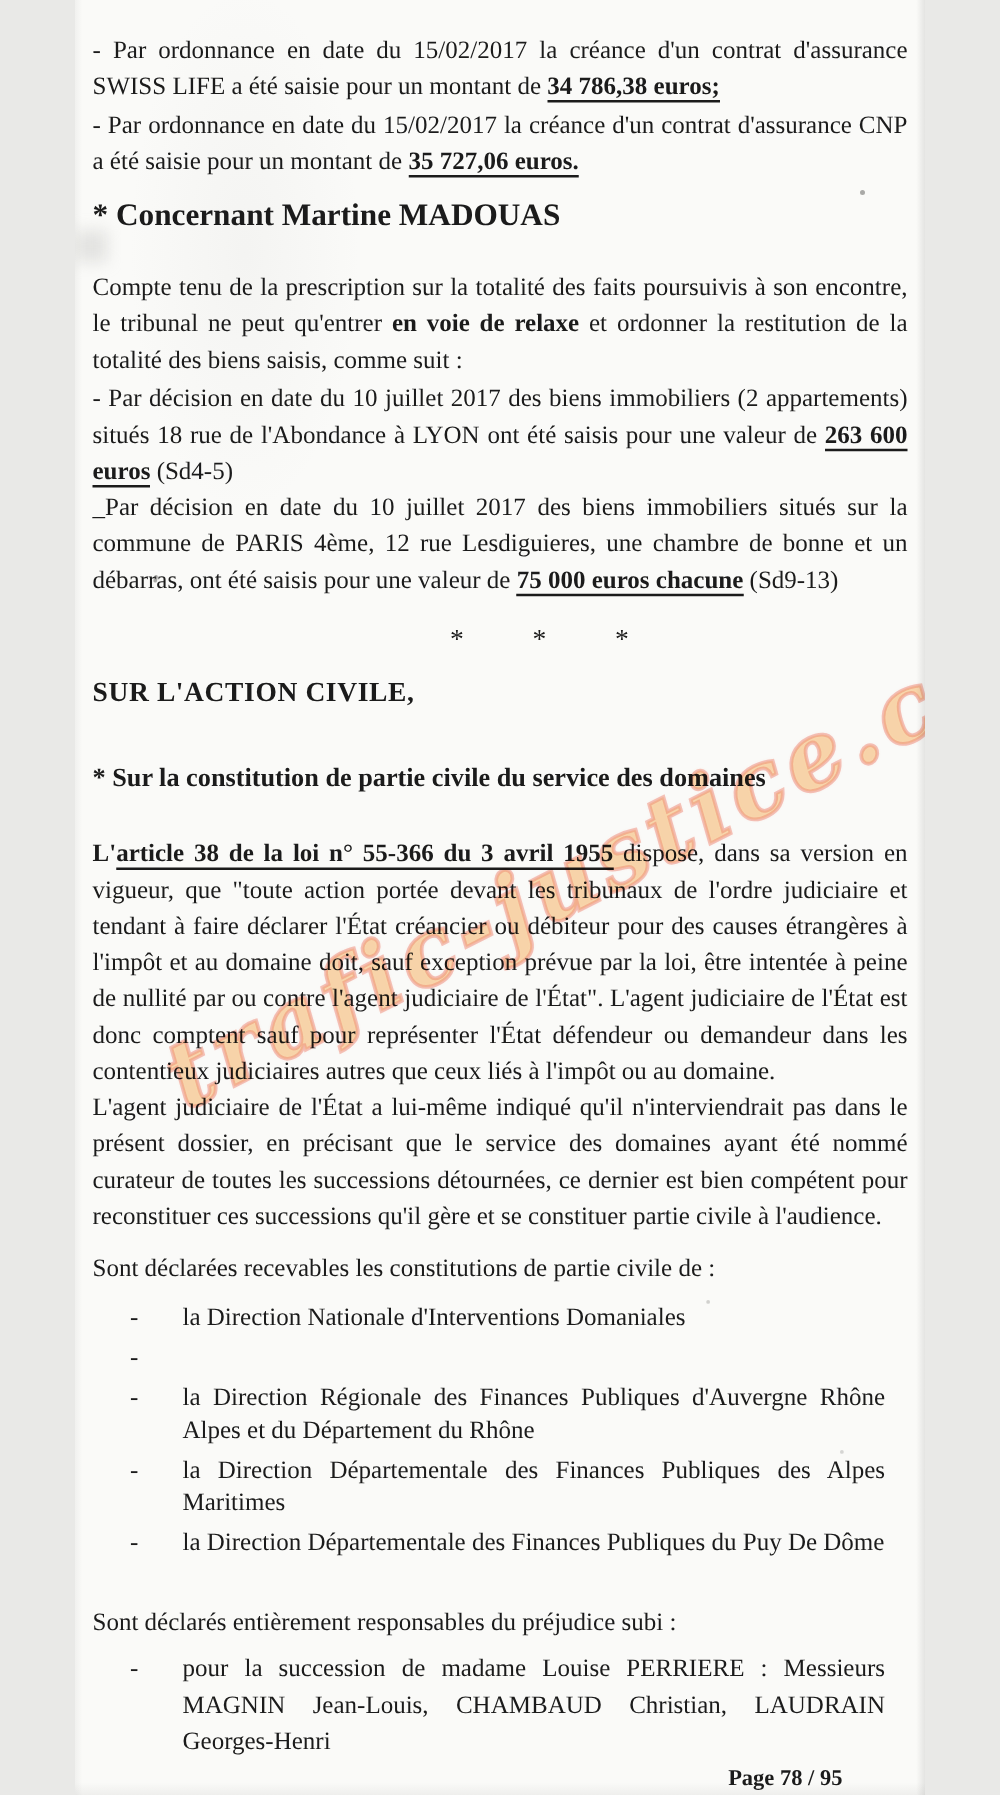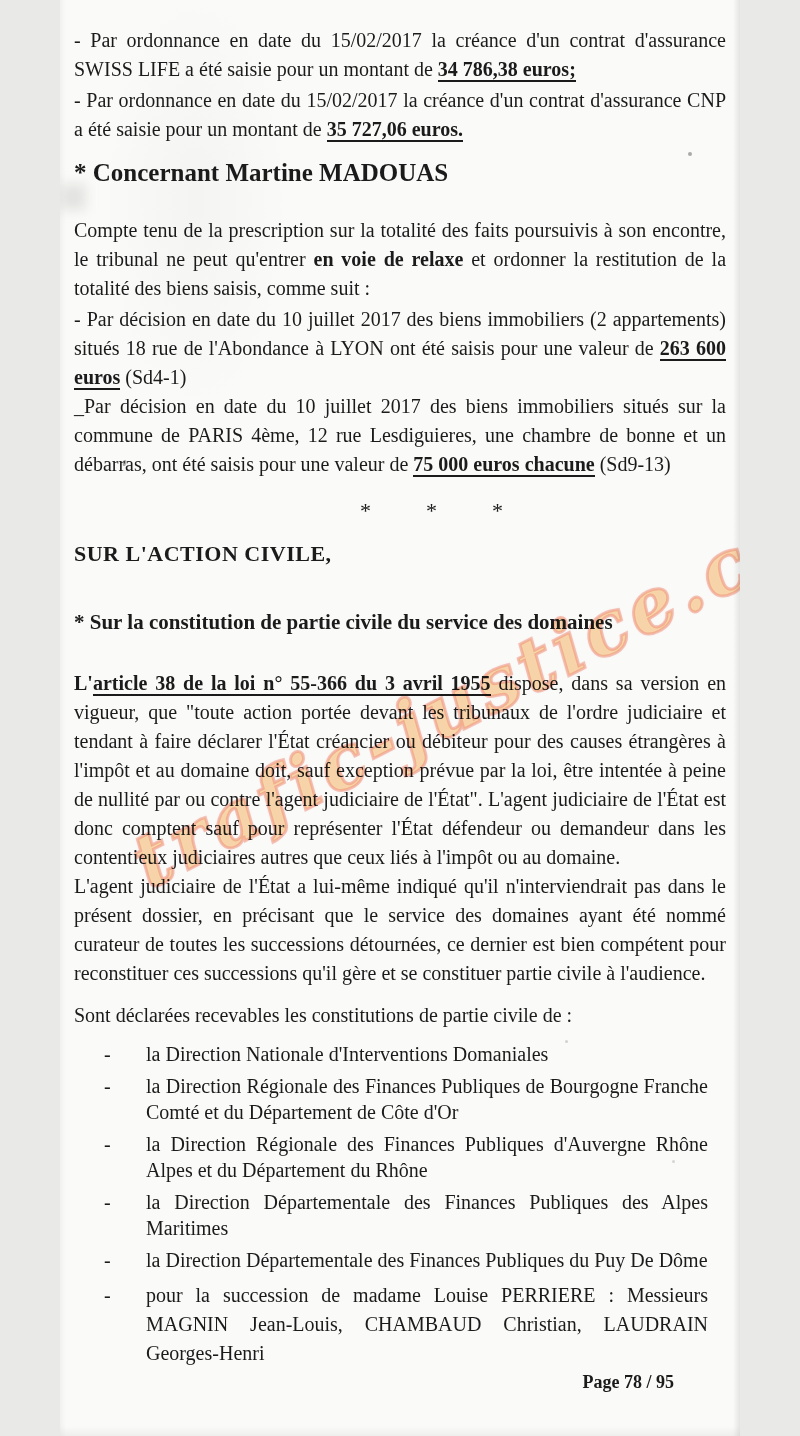--- a/index.html
+++ b/index.html
@@ -140,21 +140,21 @@
   <div class="content">
 
     <p class="para-seizure-swiss"><span>- Par ordonnance en date du 15/02/2017 la créance d'un contrat d'assurance SWISS LIFE a été saisie pour un montant de </span><span class="bu">34 786,38 euros;</span></p>
 
     <p class="para-seizure-cnp"><span>- Par ordonnance en date du 15/02/2017 la créance d'un contrat d'assurance CNP a été saisie pour un montant de </span><span class="bu">35 727,06 euros.</span></p>
 
     <h2 class="heading-madouas">* Concernant Martine MADOUAS</h2>
 
     <p class="para-compte"><span>Compte tenu de la prescription sur la totalité des faits poursuivis à son encontre, le tribunal ne peut qu'entrer </span><span class="bold">en voie de relaxe</span><span> et ordonner la restitution de la totalité des biens saisis, comme suit :</span></p>
 
-    <p class="para-lyon"><span>- Par décision en date du 10 juillet 2017 des  biens immobiliers (2 appartements) situés 18 rue de l'Abondance à LYON ont été saisis pour une valeur de </span><span class="bu">263 600 euros</span><span> (Sd4-1)</span></p>
+    <p class="para-lyon"><span>- Par décision en date du 10 juillet 2017 des  biens immobiliers (2 appartements) situés 18 rue de l'Abondance à LYON ont été saisis pour une valeur de </span><span class="bu">263 600 euros</span><span> (Sd4-5)</span></p>
 
     <p class="para-paris"><span>_Par décision en date du 10 juillet 2017 des  biens immobiliers situés sur la commune de PARIS 4ème, 12 rue Lesdiguieres, une chambre de bonne et un débarras, ont été saisis pour une valeur de </span><span class="bu">75 000 euros chacune</span><span>  (Sd9-13)</span></p>
 
     <p class="separator">*          *          *</p>
 
     <h2 class="heading-action">SUR L'ACTION CIVILE,</h2>
 
     <h3 class="heading-constitution">* Sur la constitution de partie civile du service des domaines</h3>
 
     <p class="para-article"><span class="bold">L'</span><span class="bu">article 38 de la loi n° 55-366 du 3 avril 1955</span><span> dispose, dans sa version en vigueur, que "toute action portée devant les tribunaux de l'ordre judiciaire et tendant à faire déclarer l'État créancier ou débiteur pour des causes étrangères à l'impôt et au domaine doit, sauf exception prévue par la loi, être intentée à peine de nullité par ou contre l'agent judiciaire de l'État". L'agent judiciaire de l'État est donc comptent sauf pour représenter l'État défendeur ou demandeur dans les contentieux judiciaires autres que ceux liés à l'impôt ou au domaine.</span></p>
@@ -163,36 +163,36 @@
 
     <p class="para-recevables">Sont déclarées recevables les constitutions de partie civile de  :</p>
 
     <div class="dash-list">
       <div class="dash-item">
         <span class="dash-marker">-</span>
         <span class="dash-text">la Direction Nationale d'Interventions Domaniales</span>
       </div>
       <div class="dash-item">
         <span class="dash-marker">-</span>
-        <span class="dash-text">la Direction Régionale des Finances Publiques de Bourgogne Franche Comté et du Département de Côte d'Or</span>
       </div>
       <div class="dash-item">
         <span class="dash-marker">-</span>
         <span class="dash-text">la Direction Régionale des Finances Publiques d'Auvergne Rhône Alpes et du Département du Rhône</span>
       </div>
       <div class="dash-item">
         <span class="dash-marker">-</span>
         <span class="dash-text">la Direction Départementale des Finances Publiques des Alpes Maritimes</span>
       </div>
       <div class="dash-item">
         <span class="dash-marker">-</span>
         <span class="dash-text">la Direction Départementale des Finances Publiques du Puy De Dôme</span>
       </div>
     </div>
 
+    <p class="para-responsables">Sont déclarés entièrement responsables du préjudice subi :</p>
 
     <div class="dash-list resp-list">
       <div class="dash-item">
         <span class="dash-marker">-</span>
         <span class="dash-text">pour la succession de madame Louise PERRIERE : Messieurs MAGNIN Jean-Louis, CHAMBAUD Christian, LAUDRAIN Georges-Henri</span>
       </div>
     </div>
 
     <p class="page-number">Page 78 / 95</p>
   </div>

